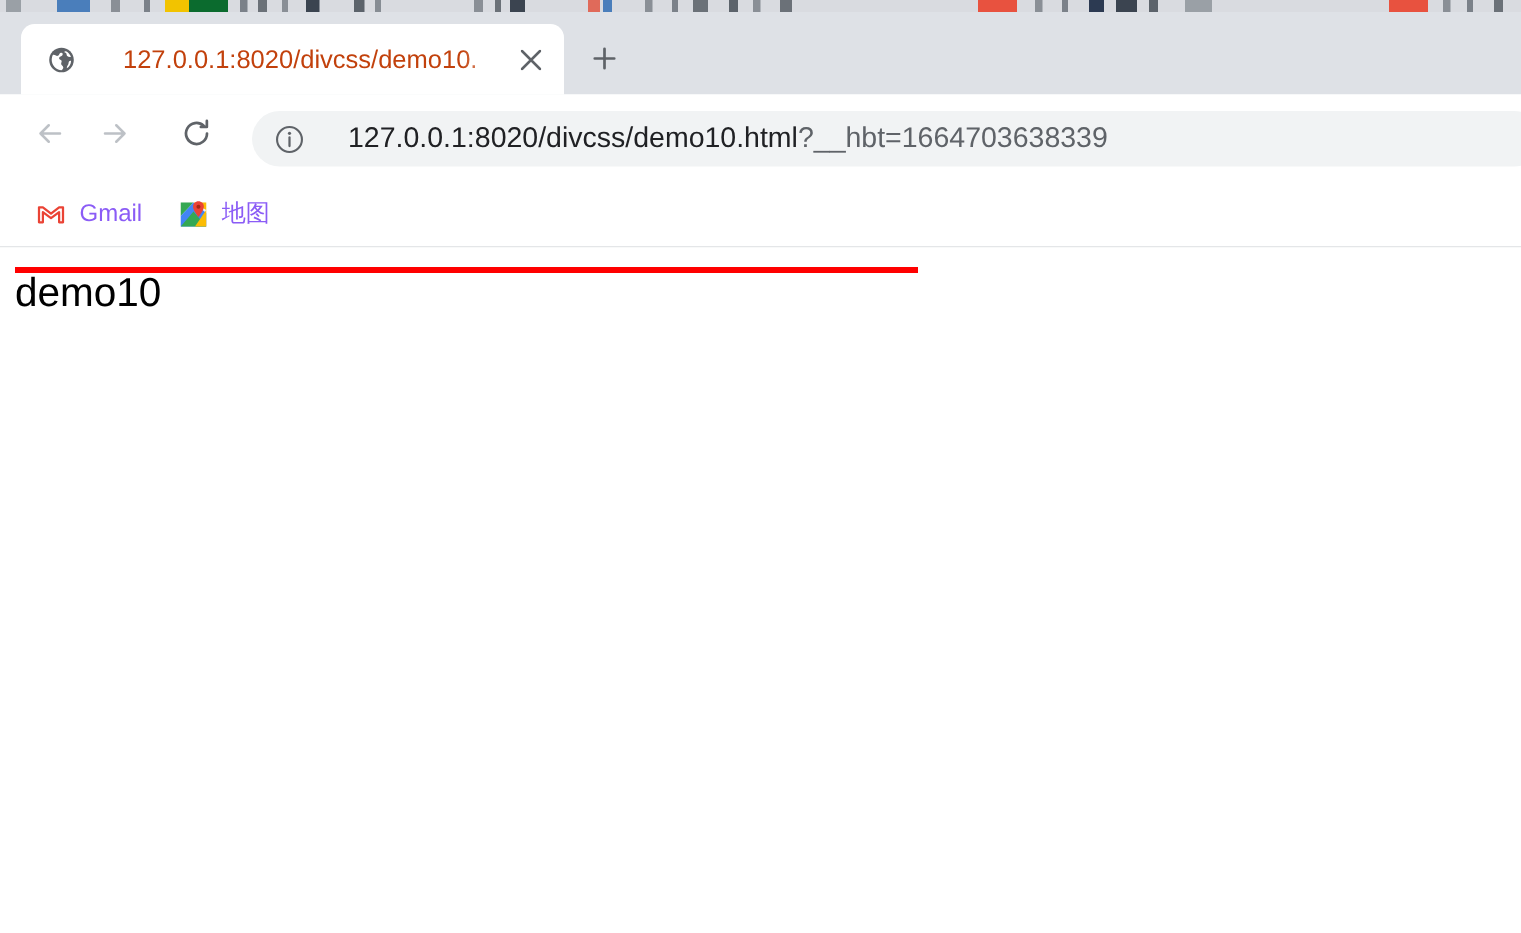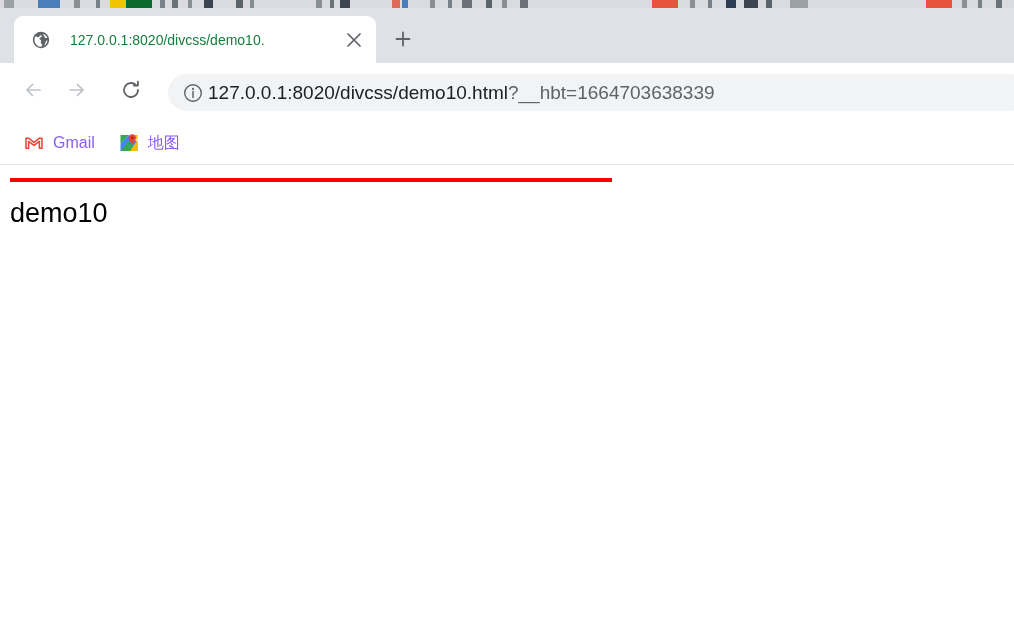--- a/index.html
+++ b/index.html
@@ -60,23 +60,23 @@
     box-sizing: border-box;
     padding: 0 0 0 18px;
   }
   .tab-favicon {
     width: 18px; height: 18px;
     flex: 0 0 auto;
     display: block;
   }
   .tab-title {
     flex: 1 1 auto;
-    margin-left: 20px;
-    font-size: 14px;
-    color: #15803d;
+    margin-left: 32px;
+    font-size: 17px;
+    color: #c2410c;
     white-space: nowrap;
     overflow: hidden;
     line-height: 20px;
     -webkit-mask-image: linear-gradient(to right, #000 88%, transparent 100%);
     mask-image: linear-gradient(to right, #000 88%, transparent 100%);
   }
   .tab-close {
     flex: 0 0 auto;
     width: 30px; height: 30px;
     margin-right: 7px;
@@ -125,21 +125,21 @@
     align-items: center;
     box-sizing: border-box;
     padding-left: 14px;
   }
   .omnibox-info {
     width: 22px; height: 22px;
     flex: 0 0 auto;
     display: block;
   }
   .omnibox-url {
-    margin-left: 4px;
+    margin-left: 28px;
     font-size: 19px;
     line-height: 24px;
     color: #5f6368;
     white-space: nowrap;
     overflow: hidden;
   }
   .omnibox-url b {
     color: #202124;
     font-weight: 400;
   }
@@ -191,21 +191,21 @@
     overflow: hidden;
   }
   .page-rule {
     position: absolute;
     left: 10px; top: 13px;
     width: 602px; height: 4px;
     background: #ff0000;
   }
   .page-heading {
     position: absolute;
-    left: 10px; top: 32px;
+    left: 10px; top: 14px;
     font-size: 27px;
     line-height: 32px;
     color: #000000;
     font-weight: 400;
     white-space: nowrap;
   }
   .watermark {
     position: absolute;
     right: 16px; bottom: 22px;
     font-size: 17px;

